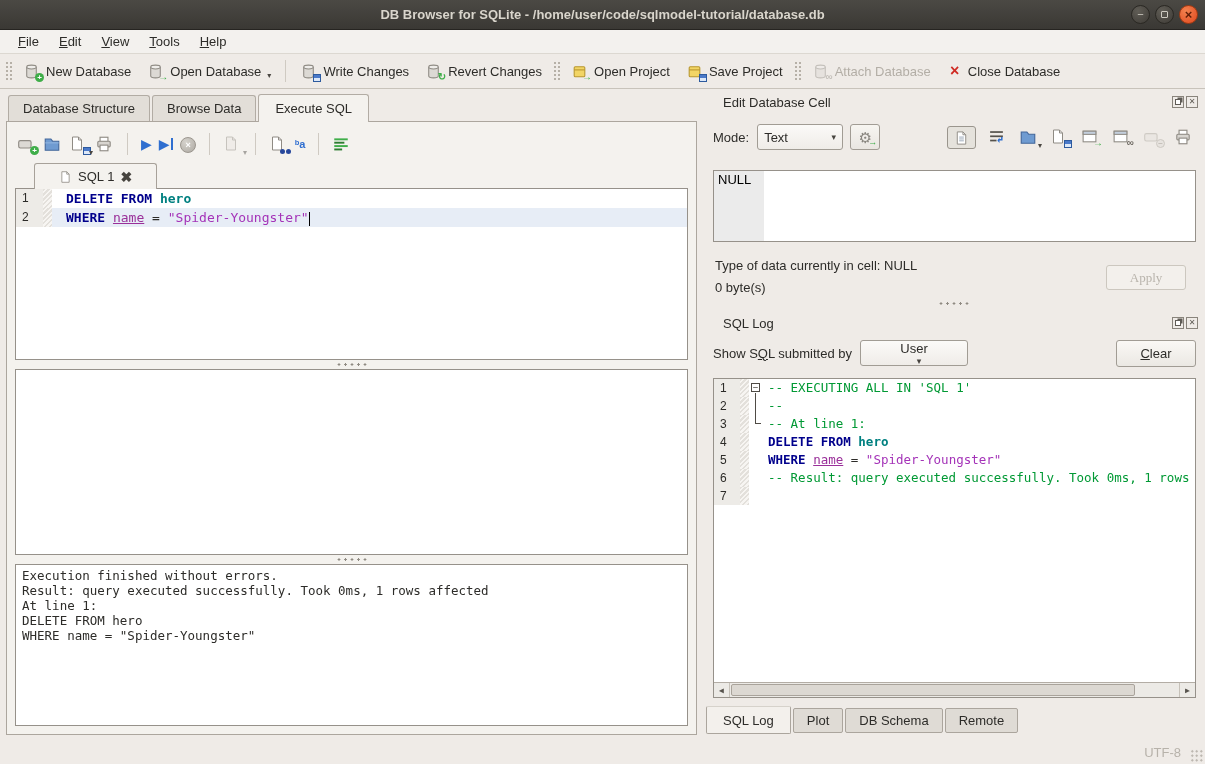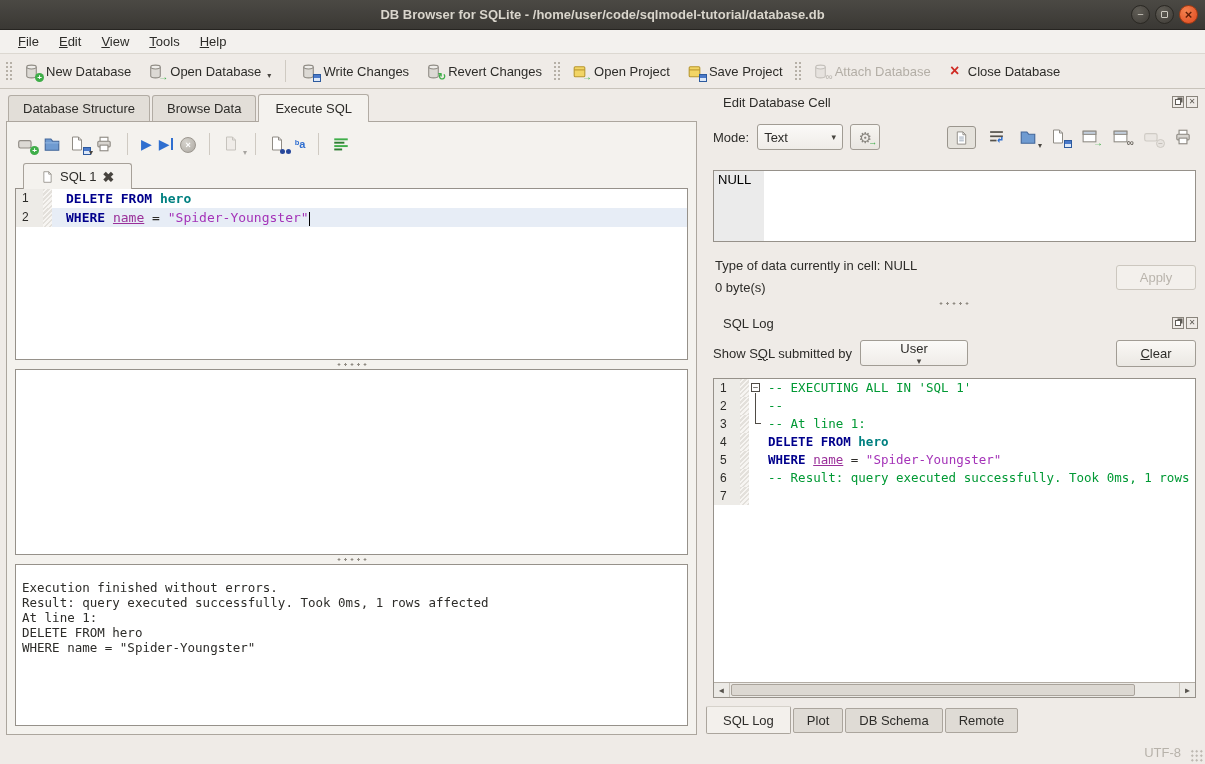--- a/index.html
+++ b/index.html
@@ -65,22 +65,22 @@
   .playline .bar{width:2.5px;height:12px;background:#2f6fd0;margin-left:1px;}
   .stopc{width:16px;height:16px;border-radius:50%;margin-top:1px;
     background:radial-gradient(circle at 35% 30%,#d6d3cd,#aeaaa3);border:1px solid #9b968e;
     color:#fff;font-size:9px;font-weight:bold;text-align:center;line-height:14px;}
   .binoc{position:absolute;right:-3px;bottom:-1px;width:11px;height:5px;}
   .binoc::before,.binoc::after{content:"";position:absolute;width:5px;height:5px;border-radius:50%;
     background:#27489c;top:0;}
   .binoc::after{left:6px;}
   .ab{color:#2f6fd0;font-weight:bold;font-size:11px;line-height:18px;}
   .subtab-row{display:flex;margin-top:5px;align-items:flex-end;z-index:2;position:relative;}
-  .subtab{display:flex;align-items:center;gap:6px;padding:5px 17px;background:#f4f2ee;
-    border:1px solid #a7a199;border-bottom:none;border-radius:3px 3px 0 0;margin-left:8px;margin-bottom:-1px;}
+  .subtab{display:flex;align-items:center;gap:6px;padding:5px 24px;background:#f4f2ee;
+    border:1px solid #a7a199;border-bottom:none;border-radius:3px 3px 0 0;margin-left:19px;margin-bottom:-1px;}
   .subtab .x{font-weight:bold;font-size:14px;color:#47443f;line-height:12px;}
   
   .editor{border:1px solid #96918a;background:#fff;height:172px;overflow:hidden;
     font-family:"DejaVu Sans Mono",monospace;font-size:13px;}
   .cl{display:flex;height:19px;line-height:19px;white-space:pre;}
   .ln{width:27px;background:#edebe7;color:#2c2b28;font-family:"Liberation Sans",sans-serif;
     font-size:12px;padding-left:6px;flex:0 0 auto;}
   .hatch{width:9px;flex:0 0 auto;
     background:repeating-linear-gradient(135deg,#e3e0db 0 1.5px,#f7f5f2 1.5px 3.5px);}
   .code{flex:1;padding-left:14px;overflow:hidden;}
@@ -91,21 +91,21 @@
   .tk-string{color:var(--str);}
   .tk-comment{color:var(--cmt);}
   .cursor{display:inline-block;width:1.5px;height:14px;background:#000;vertical-align:middle;margin-left:0px;}
   .hsplit{height:9px;display:flex;align-items:center;justify-content:center;}
   .dots{width:34px;height:5px;
     background-image:radial-gradient(circle,#8f8a82 1.1px,transparent 1.3px);
     background-size:6.5px 5px;background-position:center;}
   .results{flex:1;border:1px solid #96918a;background:#fff;}
   .message{height:162px;border:1px solid #96918a;background:#fff;
     font-family:"DejaVu Sans Mono",monospace;font-size:12.5px;line-height:15px;
-    padding:15px 6px;overflow:hidden;white-space:pre;}
+    padding:3px 6px;overflow:hidden;white-space:pre;}
   
   .right{position:absolute;left:703px;right:0;top:0;bottom:0;}
   .dock-header{position:absolute;left:20px;right:7px;height:18px;display:flex;align-items:center;}
   .dock-header .sp{flex:1;}
   .dockbtn{width:12px;height:12px;border:1px solid #89847c;display:flex;align-items:center;
     justify-content:center;margin-left:2px;background:#efebe7;color:#5f5b55;font-size:8px;line-height:1;}
   .dockbtn .inner-sq{width:6px;height:6px;border:1px solid #5f5b55;background:#fff;box-shadow:2px -2px 0 -0.5px #5f5b55;}
   .mode-row{position:absolute;top:33px;left:10px;right:12px;height:28px;display:flex;align-items:center;}
   .combo{height:26px;border:1px solid #a19c94;border-radius:3px;
     background:linear-gradient(#fbfaf8,#efece8);display:flex;align-items:center;
@@ -116,22 +116,22 @@
     background:linear-gradient(#f7f5f1,#e9e6e1);display:flex;align-items:center;justify-content:center;position:relative;}
   .gear{color:#8a8780;font-size:15px;line-height:1;}
   .gearbtn .badge{right:2px;bottom:2px;color:#3fae49;font-size:9px;}
   .cell-icons{margin-left:auto;display:flex;align-items:center;gap:12px;}
   .pressed{border:1px solid #9a958d;background:#e5e2dc;border-radius:3px;padding:3px 6px 2px;}
   .cell-edit{position:absolute;top:80px;left:10px;right:9px;height:72px;border:1px solid #96918a;
     background:#fff;display:flex;}
   .nullcol{width:50px;background:#ebebeb;padding:1px 4px;color:#000;}
   .cellinfo1{position:absolute;top:168px;left:12px;}
   .cellinfo2{position:absolute;top:190px;left:12px;}
-  .applybtn{position:absolute;top:175px;right:9px;width:80px;height:25px;border:1px solid #ccc7bf;
-    border-radius:3px;background:#f3f0ec;color:#b9b4ac;text-align:center;line-height:23px;}
+  .applybtn{position:absolute;top:175px;right:19px;width:80px;height:25px;border:1px solid #ccc7bf;
+    border-radius:3px;background:#f3f0ec;color:#b9b4ac;text-align:center;line-height:23px;font-family:Liberation Serif, serif;}
   .rsplit{position:absolute;top:211px;left:0;right:0;display:flex;justify-content:center;}
   .filter-row{position:absolute;top:249px;left:10px;right:9px;height:28px;display:flex;align-items:center;}
   .filter-row .combo{width:108px;flex-direction:column;}
   .clearbtn{margin-left:auto;width:80px;height:27px;border:1px solid #a19c94;border-radius:3px;
     background:linear-gradient(#faf8f5,#ebe8e3);text-align:center;line-height:25px;}
   .mn{text-decoration:underline;}
   .log-frame{position:absolute;top:288px;left:10px;right:9px;height:320px;border:1px solid #96918a;
     background:#fff;overflow:hidden;font-family:"DejaVu Sans Mono",monospace;font-size:12.5px;}
   .log-frame .cl{height:18px;line-height:18px;}
   .log-frame .ln{width:26px;}

